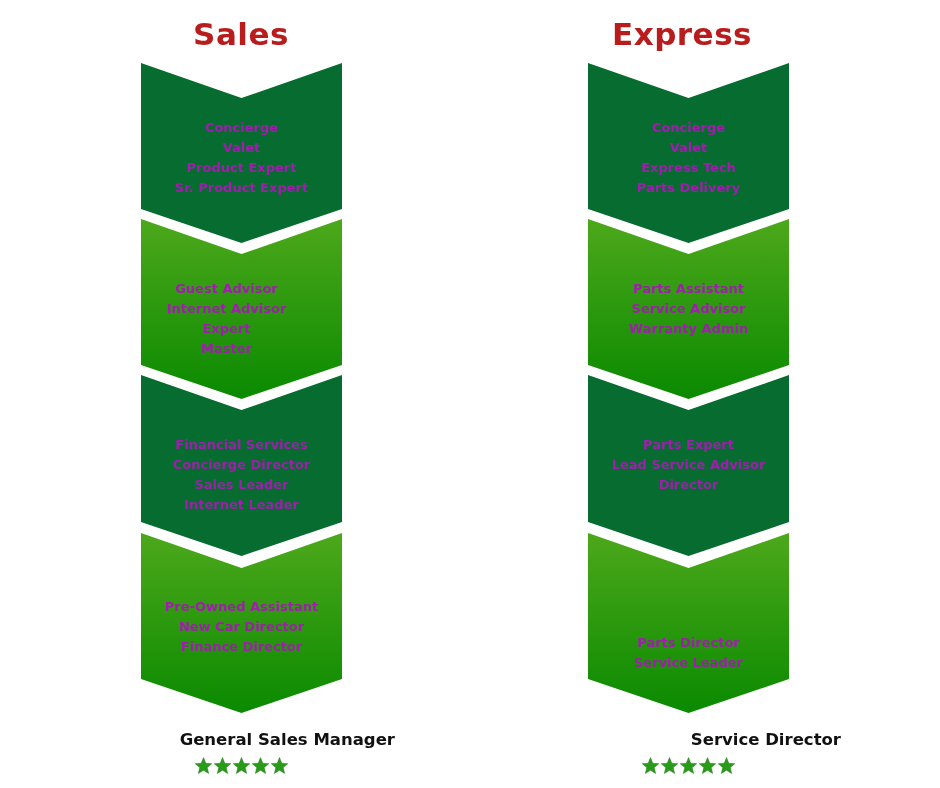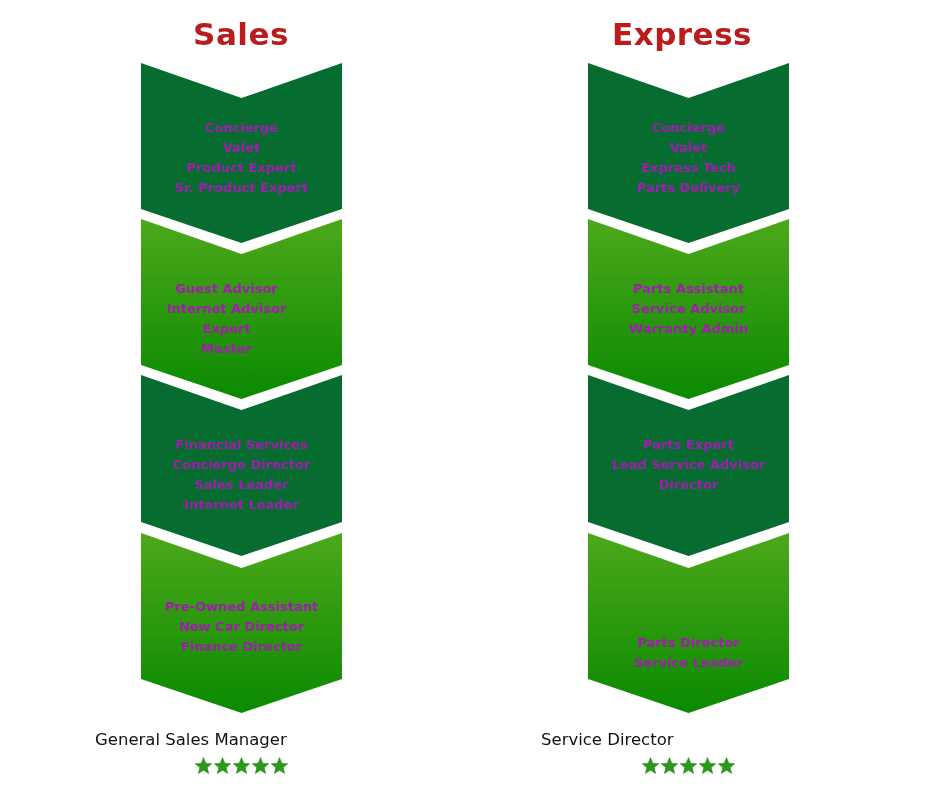--- a/index.html
+++ b/index.html
@@ -4,22 +4,22 @@
 <style>
   html, body { margin: 0; padding: 0; background: #ffffff; }
   body { width: 940px; height: 788px; position: relative; overflow: hidden;
          font-family: "DejaVu Sans", sans-serif; }
   .col-title { position: absolute; top: 16px; width: 300px; text-align: center;
                font-size: 31px; font-weight: bold; color: #b91c1c; letter-spacing: 0.5px; }
   svg.chev { position: absolute; left: 0; top: 0; }
   .chev-text { position: absolute; width: 201px; text-align: center; color: #a21caf;
                font-size: 13px; font-weight: bold; line-height: 20px; }
   .chev-text div { white-space: nowrap; }
-  .footer-title { position: absolute; top: 730px; width: 300px; text-align: left;
-                  font-size: 16.5px; font-weight: normal; color: #111111; }
+  .footer-title { position: absolute; top: 730px; width: 300px; text-align: right;
+                  font-size: 16.5px; font-weight: bold; color: #111111; }
   .stars { position: absolute; top: 756px; width: 300px; text-align: center; height: 20px; }
   .star { display: inline-block; width: 19px; height: 19px; margin: 0 0px; }
 </style>
 </head>
 <body>
 
 <div class="col-title" style="left:91px;">Sales</div>
 <div class="col-title" style="left:532px;">Express</div>
 
 <svg class="chev" id="chev-svg" width="940" height="788">

